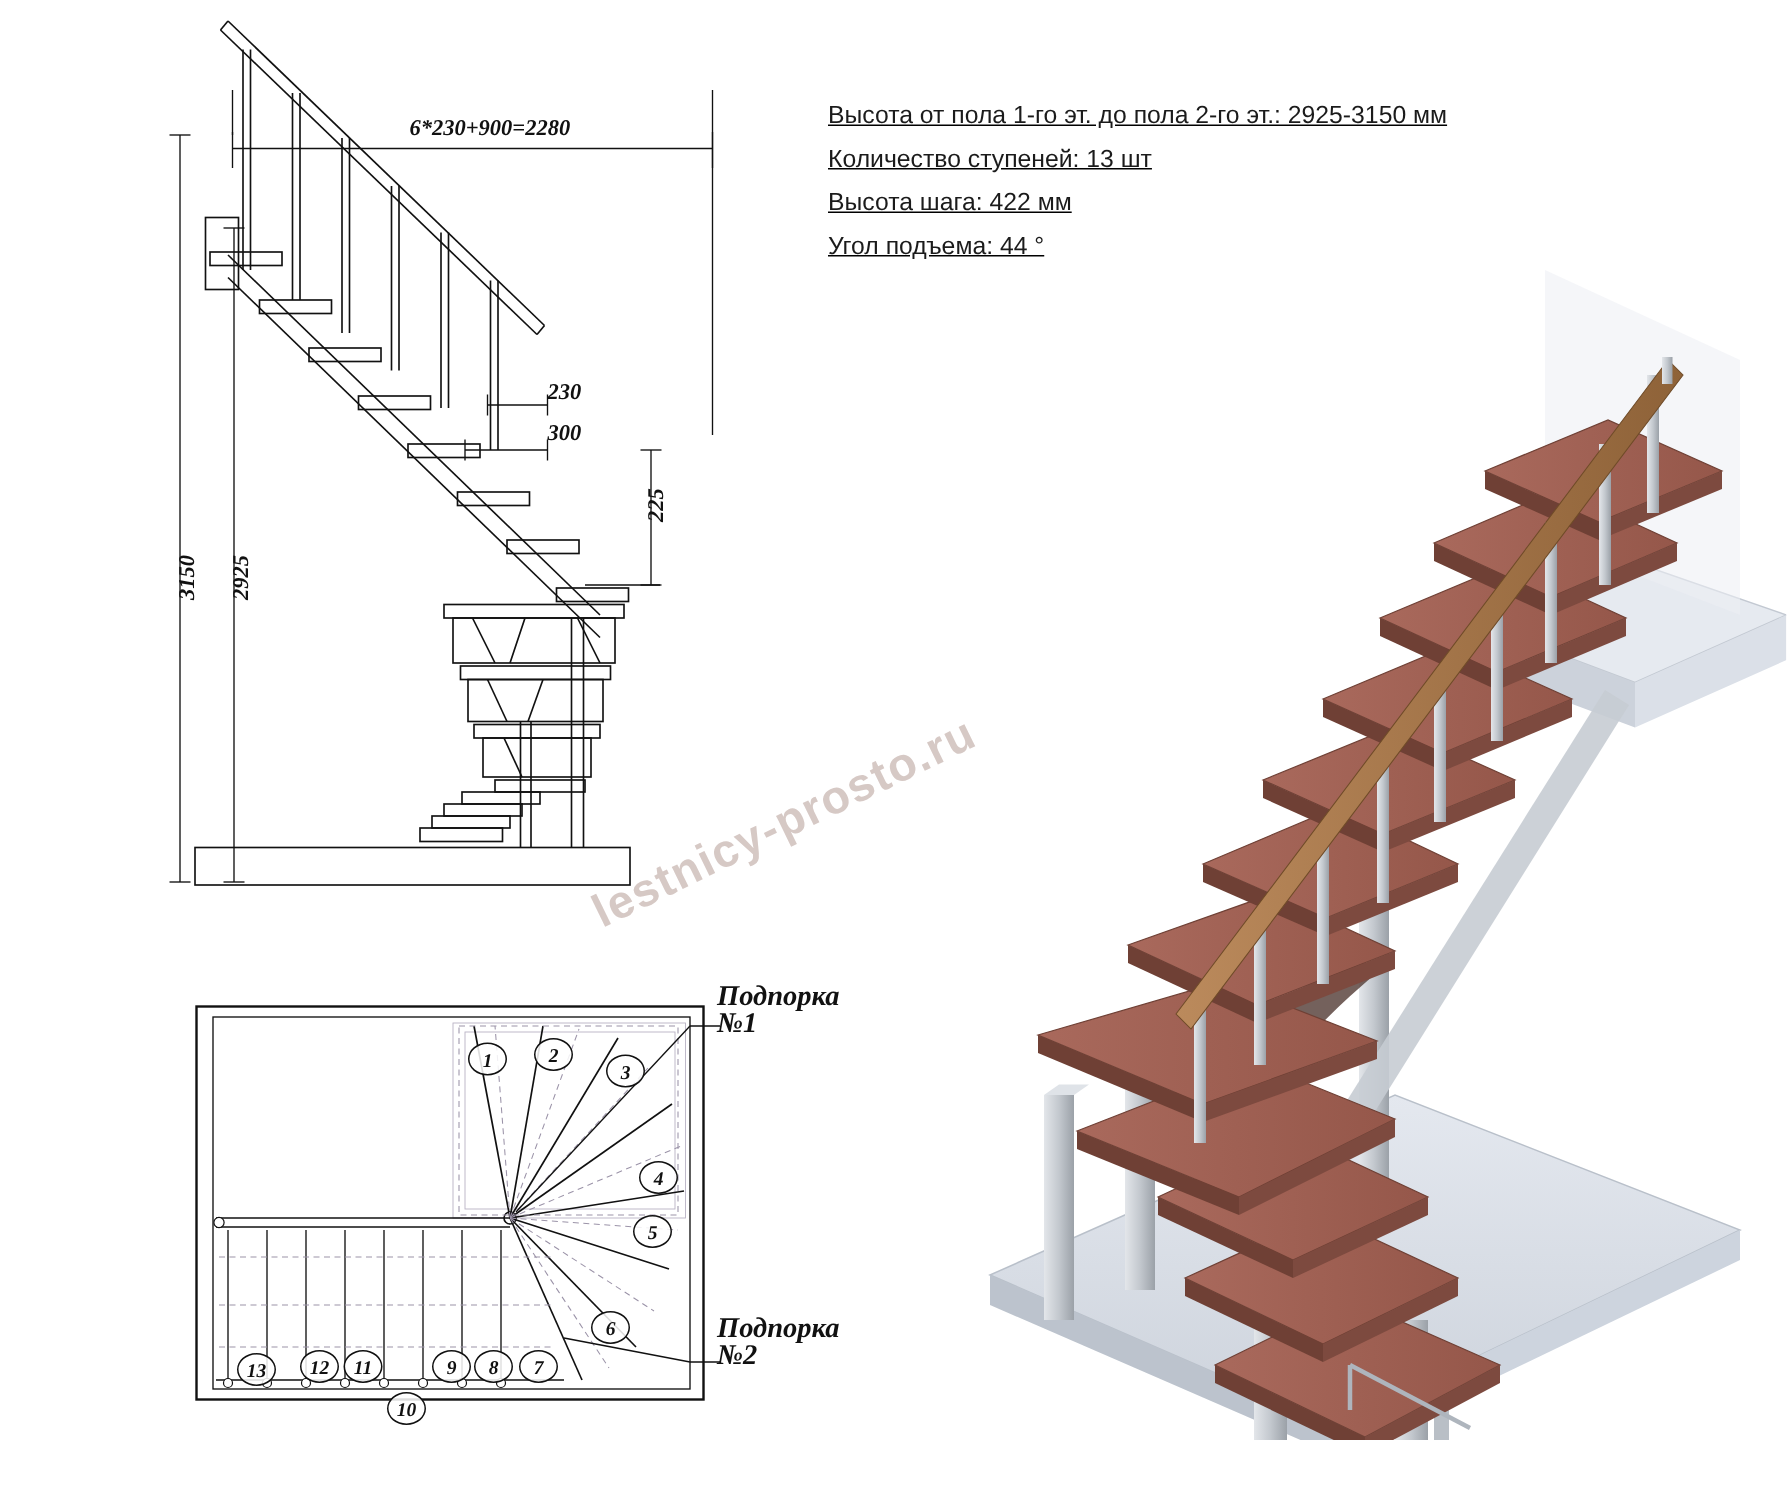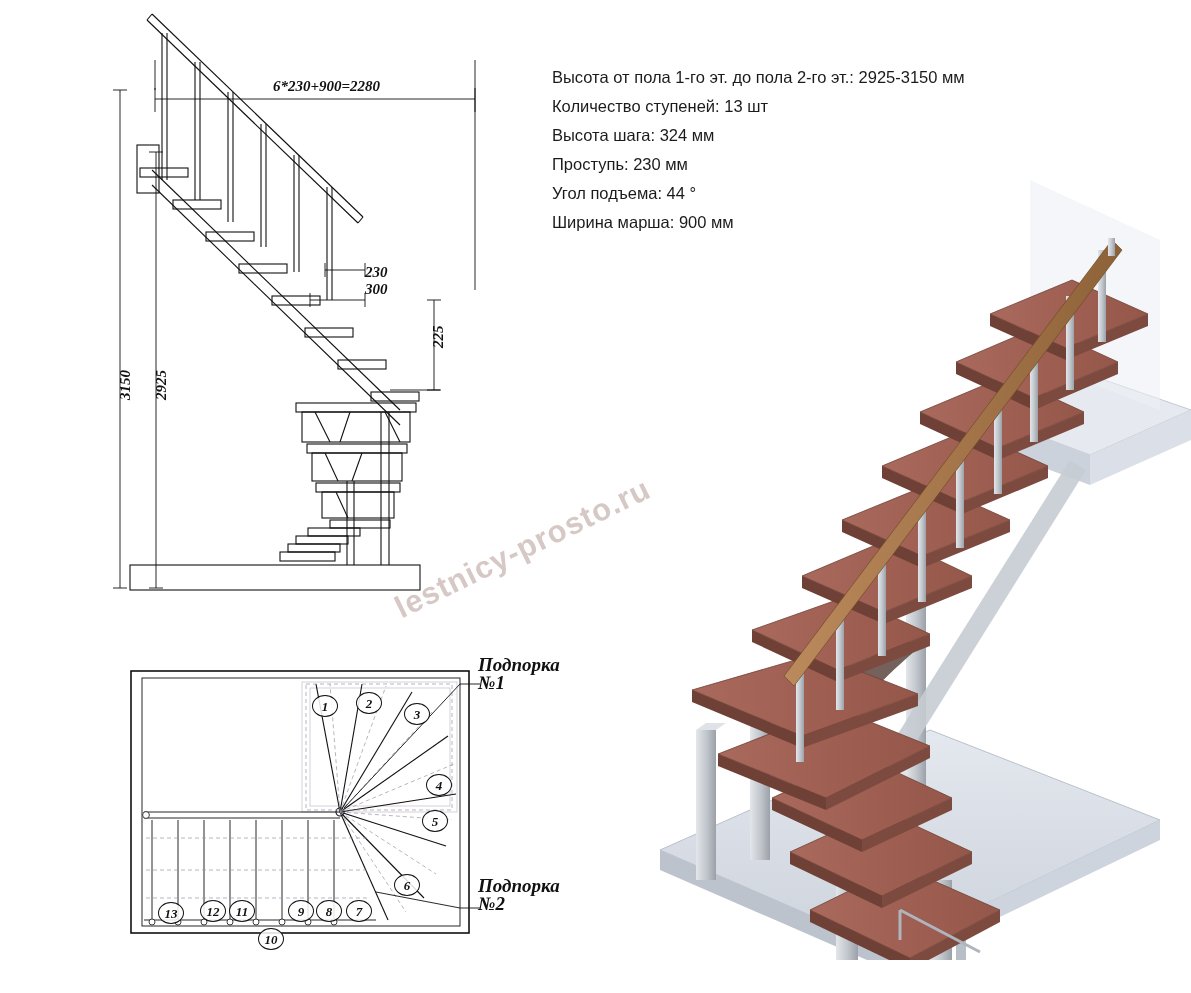--- a/index.html
+++ b/index.html
@@ -20,20 +20,21 @@
     width: 1087px;
     height: 993px;
   }
 
   
   .spec-list {
     position: absolute;
     left: 552px;
     top: 63px;
     width: 470px;
+    text-decoration: underline;
   }
   .spec-line {
     font-size: 16.5px;
     color: #1b1b1b;
     line-height: 29px;
     white-space: nowrap;
   }
 
   
   .elev {
@@ -215,34 +216,32 @@
         <line x1="13" y1="90" x2="27" y2="90"></line>
         <line x1="13" y1="588" x2="27" y2="588"></line>
 
         <line x1="56" y1="152" x2="56" y2="588"></line>
         <line x1="49" y1="152" x2="63" y2="152"></line>
         <line x1="49" y1="588" x2="63" y2="588"></line>
       </g>
     </svg>
 
     <div class="dim-label" style="left:173px; top:78px;">6*230+900=2280</div>
-    <div class="dim-label" style="left:265px; top:264px;">230</div>
+    <div class="dim-label" style="left:265px; top:254px;">230</div>
     <div class="dim-label" style="left:265px; top:281px;">300</div>
     <div class="dim-label dim-vert" style="left:330px; top:348px;">225</div>
     <div class="dim-label dim-vert" style="left:17px; top:400px;">3150</div>
     <div class="dim-label dim-vert" style="left:53px; top:400px;">2925</div>
   </div>
 
   <div class="spec-list">
     <div class="spec-line">Высота от пола 1-го эт. до пола 2-го эт.: 2925-3150 мм</div>
     <div class="spec-line">Количество ступеней: 13 шт</div>
-    <div class="spec-line">Высота шага: 324 мм</div>
-    <div class="spec-line">Проступь: 230 мм</div>
+    <div class="spec-line">Высота шага: 422 мм</div>
     <div class="spec-line">Угол подъема: 44 °</div>
-    <div class="spec-line">Ширина марша: 900 мм</div>
   </div>
 
   <div class="plan">
     <svg width="350" height="270" viewBox="0 0 350 270">
       <rect x="1" y="1" width="338" height="262" fill="#ffffff" stroke="#111" stroke-width="1.6"></rect>
 
       <rect x="12" y="8" width="318" height="248" fill="none" stroke="#111" stroke-width="0.9"></rect>
 
       <g stroke="#b9b2c4" stroke-width="0.6" fill="none">
         <rect x="172" y="12" width="155" height="130"></rect>

